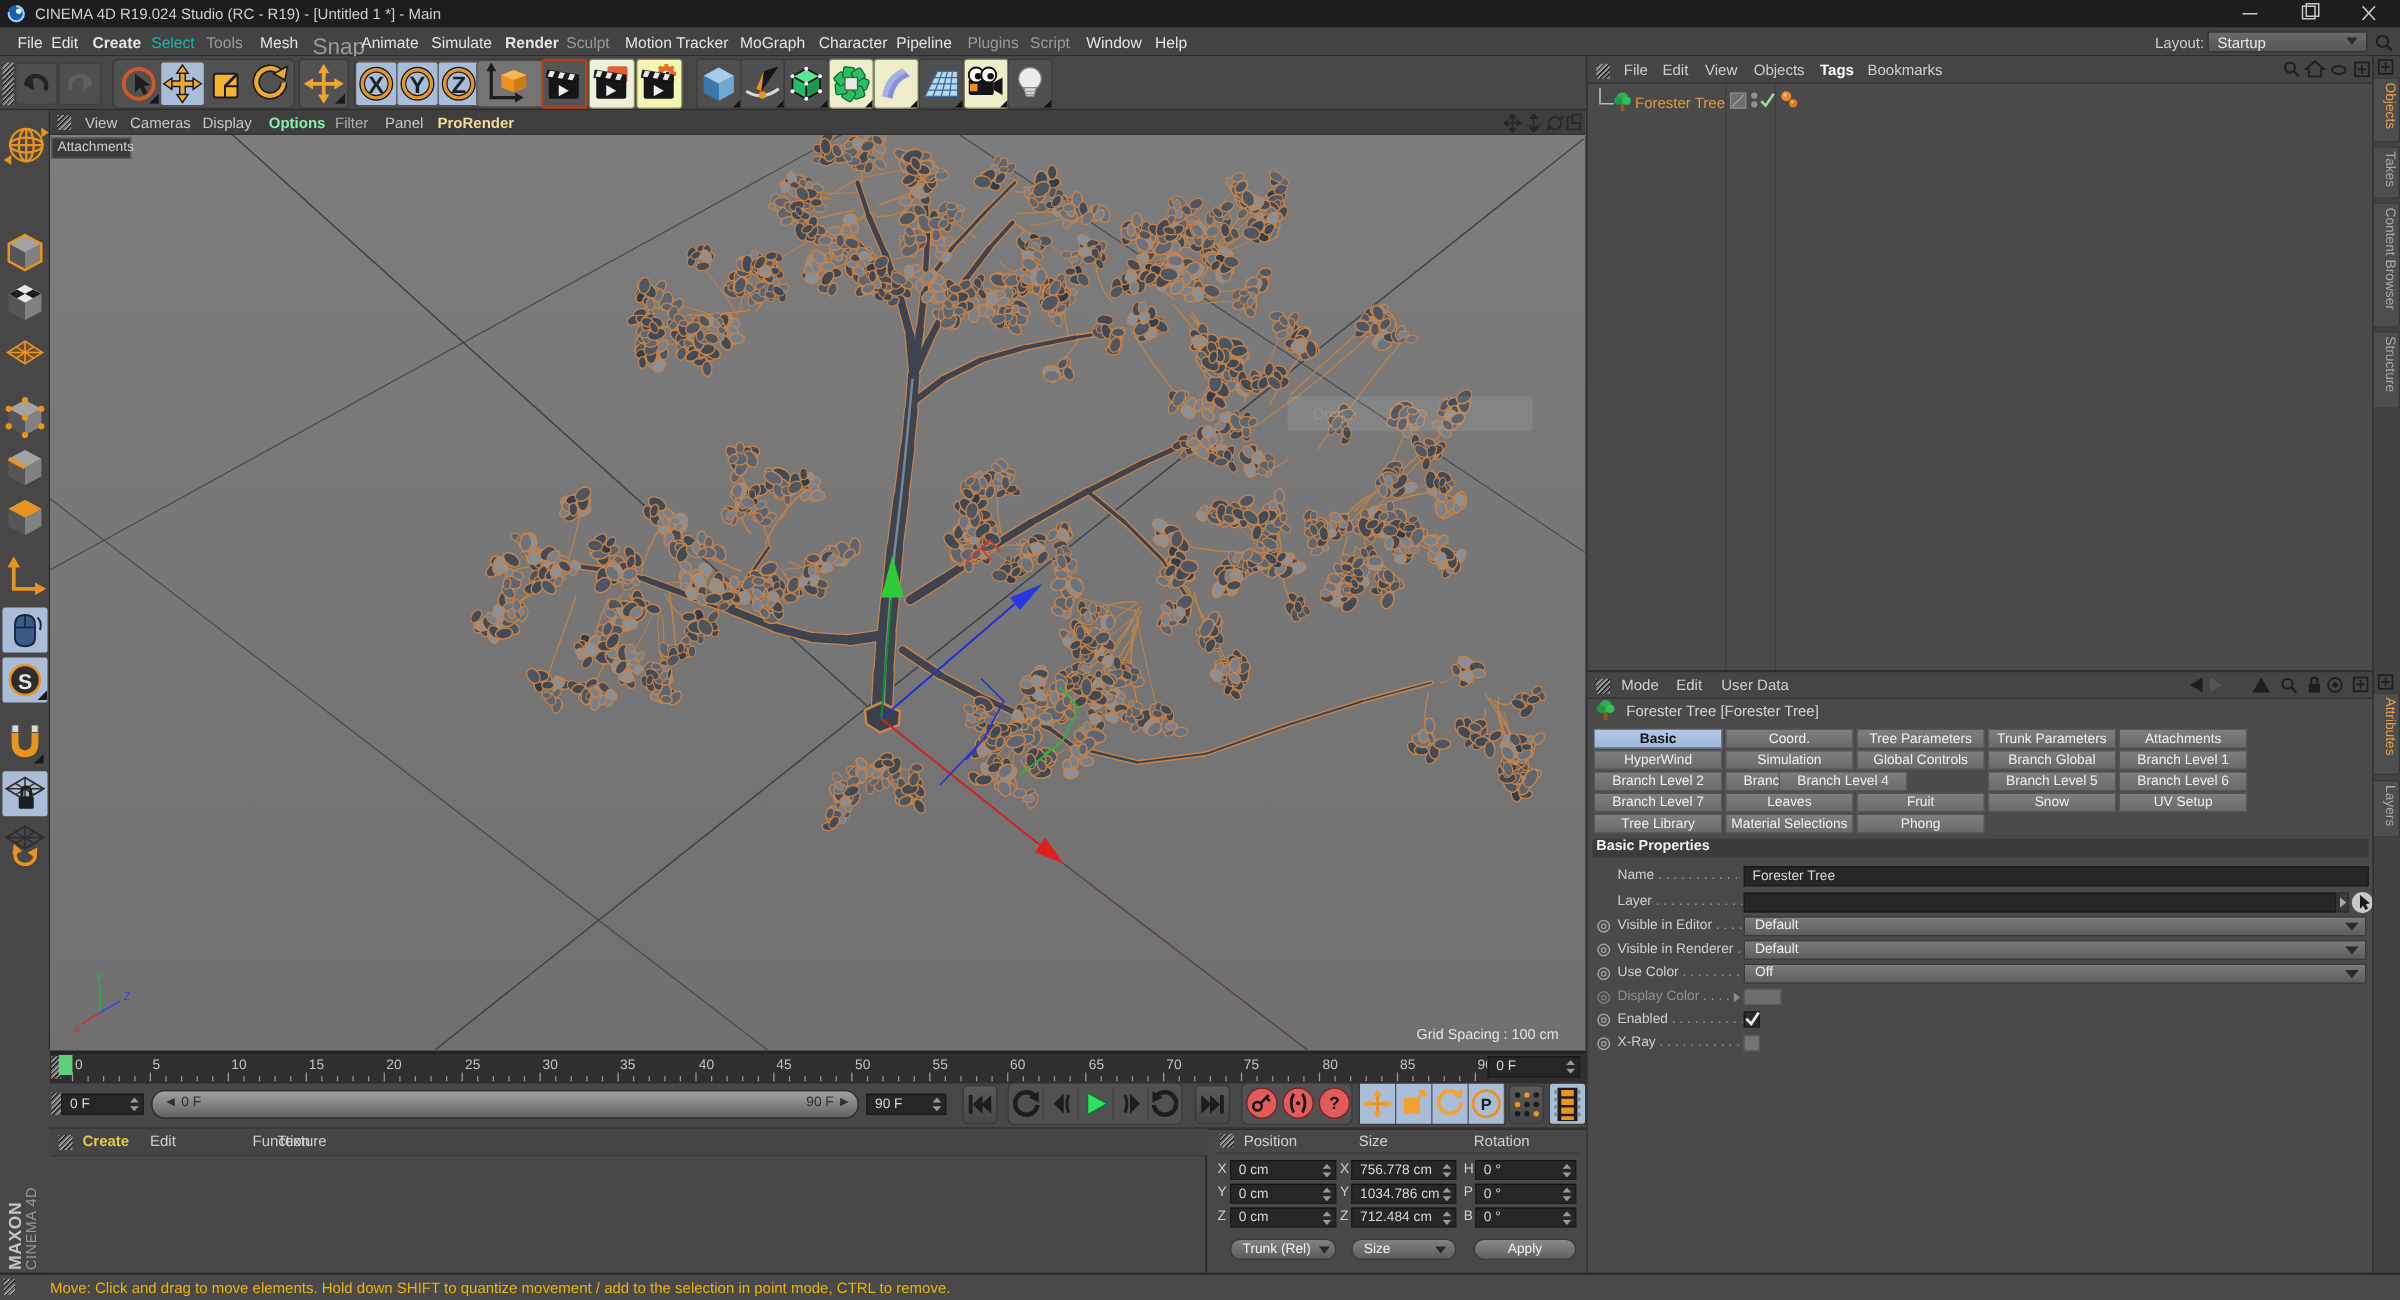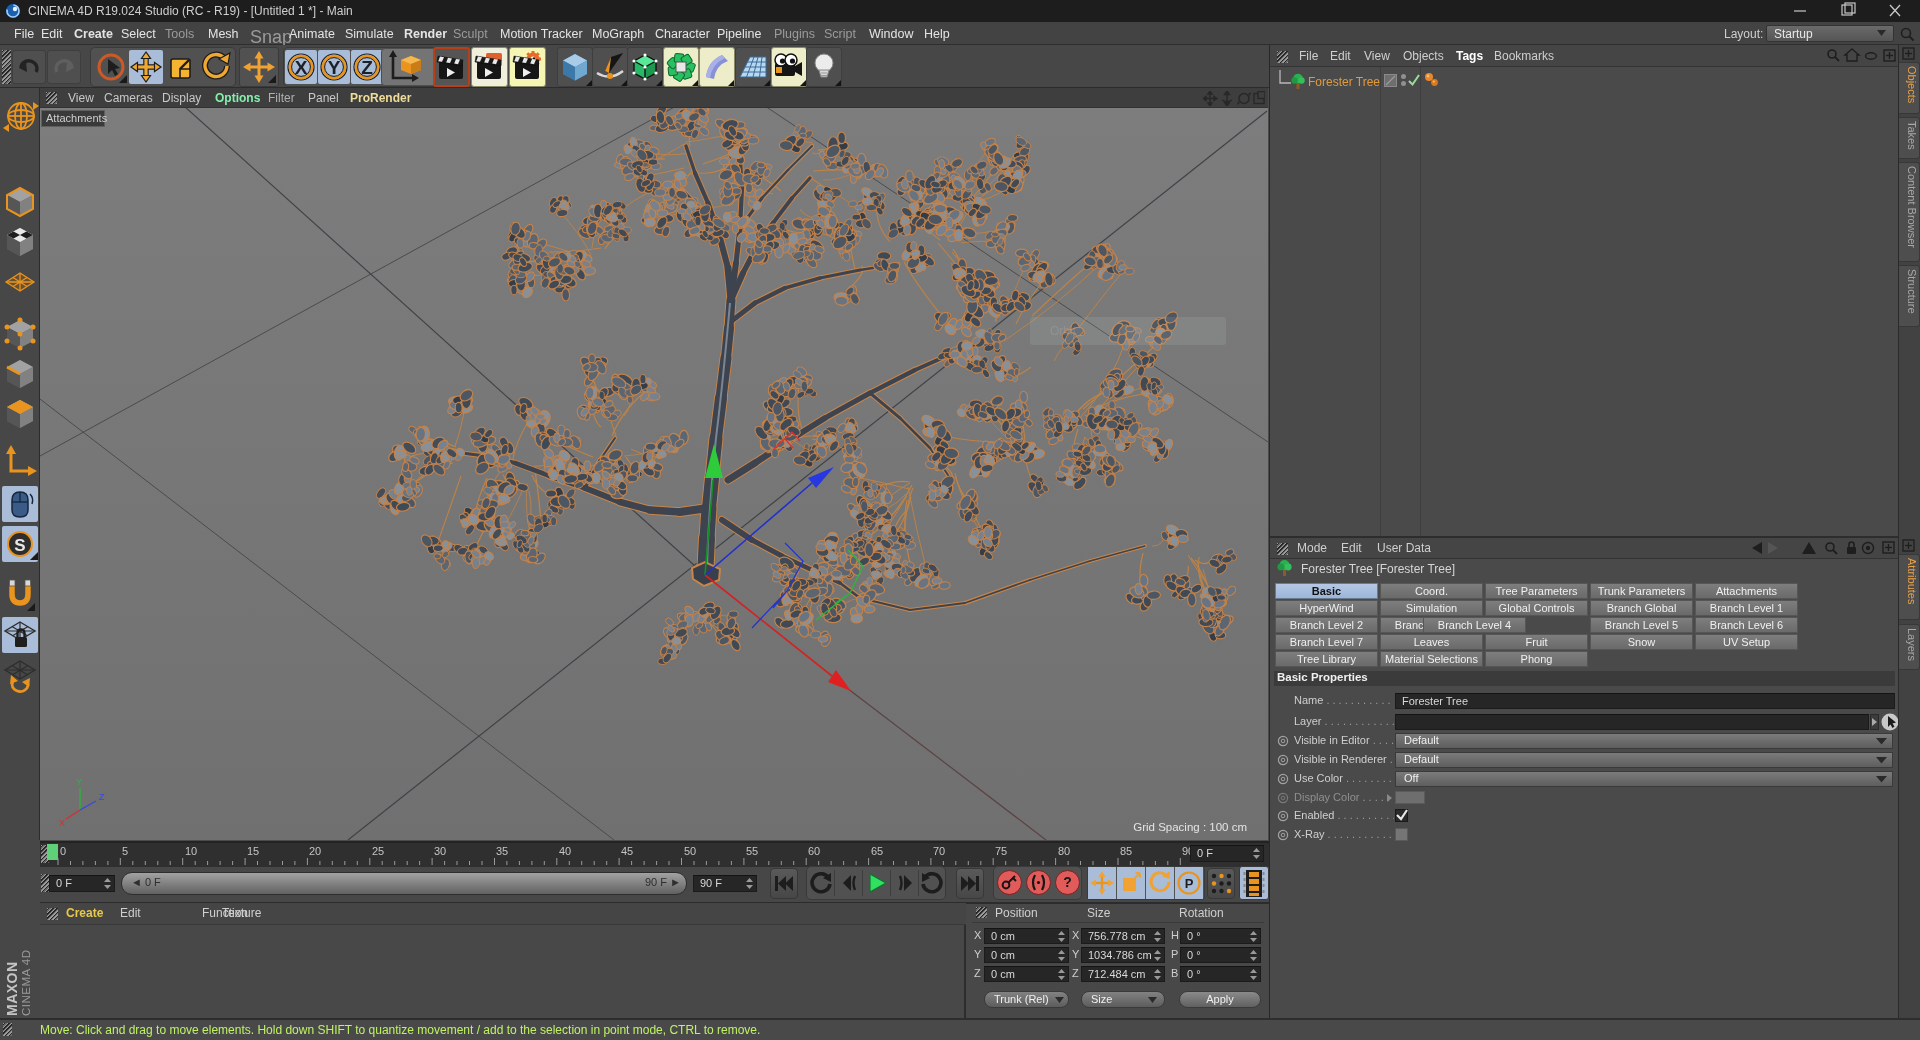--- a/index.html
+++ b/index.html
@@ -25,21 +25,21 @@
 <svg style="left:1786px;top:0px" width="134" height="22" viewBox="0 0 134 22">
 <line x1="8" y1="11" x2="20" y2="11" stroke="#c8c8c8" stroke-width="1.2"></line>
 <rect x="56" y="5" width="10" height="10" fill="none" stroke="#c8c8c8" stroke-width="1.2"></rect>
 <rect x="59" y="3" width="10" height="10" fill="none" stroke="#c8c8c8" stroke-width="1.2"></rect>
 <path d="M104 5 L114 16 M114 5 L104 16" stroke="#c8c8c8" stroke-width="1.3"></path>
 </svg>
 <div style="left:0px;top:22px;width:1920px;height:23px;background:#434343;border-bottom:1px solid #2e2e2e;"></div>
 <div style="left:14px;top:27px;font-size:12.5px;color:#e4e4e4;font-weight:normal;white-space:nowrap;">File</div>
 <div style="left:41px;top:27px;font-size:12.5px;color:#e4e4e4;font-weight:normal;white-space:nowrap;">Edit</div>
 <div style="left:74px;top:27px;font-size:12.5px;color:#e4e4e4;font-weight:bold;white-space:nowrap;">Create</div>
-<div style="left:121px;top:27px;font-size:12.5px;color:#e5e5e5;font-weight:normal;white-space:nowrap;">Select</div>
+<div style="left:121px;top:27px;font-size:12.5px;color:#14b8a6;font-weight:normal;white-space:nowrap;">Select</div>
 <div style="left:165px;top:27px;font-size:12.5px;color:#9b9b9b;font-weight:normal;white-space:nowrap;">Tools</div>
 <div style="left:208px;top:27px;font-size:12.5px;color:#e4e4e4;font-weight:normal;white-space:nowrap;">Mesh</div>
 <div style="left:250px;top:27px;font-size:18px;color:#9b9b9b;font-weight:normal;white-space:nowrap;">Snap</div>
 <div style="left:289px;top:27px;font-size:12.5px;color:#e4e4e4;font-weight:normal;white-space:nowrap;">Animate</div>
 <div style="left:345px;top:27px;font-size:12.5px;color:#e4e4e4;font-weight:normal;white-space:nowrap;">Simulate</div>
 <div style="left:404px;top:27px;font-size:12.5px;color:#e4e4e4;font-weight:bold;white-space:nowrap;">Render</div>
 <div style="left:453px;top:27px;font-size:12.5px;color:#9b9b9b;font-weight:normal;white-space:nowrap;">Sculpt</div>
 <div style="left:500px;top:27px;font-size:12.5px;color:#e4e4e4;font-weight:normal;white-space:nowrap;">Motion Tracker</div>
 <div style="left:592px;top:27px;font-size:12.5px;color:#e4e4e4;font-weight:normal;white-space:nowrap;">MoGraph</div>
 <div style="left:655px;top:27px;font-size:12.5px;color:#e4e4e4;font-weight:normal;white-space:nowrap;">Character</div>
@@ -2654,12 +2654,12 @@
     <path d="M0 0 L9 0 L4.5 6 Z" fill="#2a2a2a"></path>
   </svg>
 <div style="left:1081px;top:991px;width:84px;height:17px;background:linear-gradient(#828282,#5c5c5c);border:1px solid #3a3a3a;border-radius:8px;"></div>
 <div style="left:1091px;top:993px;font-size:11px;color:#f0f0f0;font-weight:normal;white-space:nowrap;">Size</div>
 <svg style="left:1148px;top:997px" width="10" height="7">
     <path d="M0 0 L9 0 L4.5 6 Z" fill="#2a2a2a"></path>
   </svg>
 <div style="left:1179px;top:991px;width:82px;height:17px;background:linear-gradient(#8a8a8a,#606060);border:1px solid #3a3a3a;border-radius:9px;text-align:center;color:#f0f0f0;font-size:11px;line-height:15px;">Apply</div>
 <div style="left:0px;top:1018px;width:1920px;height:22px;background:#494949;border-top:2px solid #2d2d2d;"></div>
 <div style="left:3px;top:1023px;width:9px;height:13px;background:repeating-linear-gradient(135deg,#9a9a9a 0 1px,#262626 1px 2px,#6a6a6a 2px 3px);"></div>
-<div style="left:40px;top:1023px;font-size:12px;color:#bef264;font-weight:normal;white-space:nowrap;">Move: Click and drag to move elements. Hold down SHIFT to quantize movement / add to the selection in point mode, CTRL to remove.</div>
+<div style="left:40px;top:1023px;font-size:12px;color:#eab308;font-weight:normal;white-space:nowrap;">Move: Click and drag to move elements. Hold down SHIFT to quantize movement / add to the selection in point mode, CTRL to remove.</div>
 </body></html>

